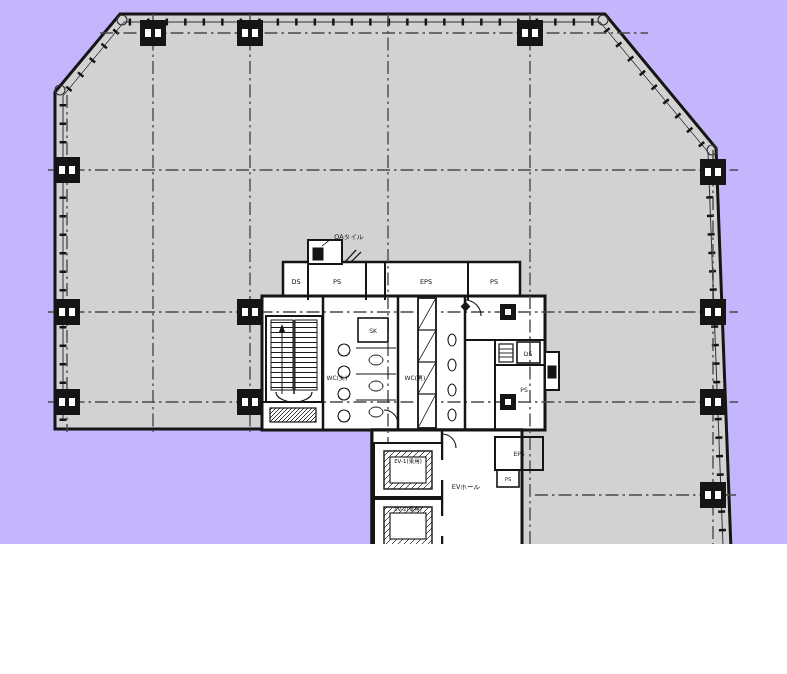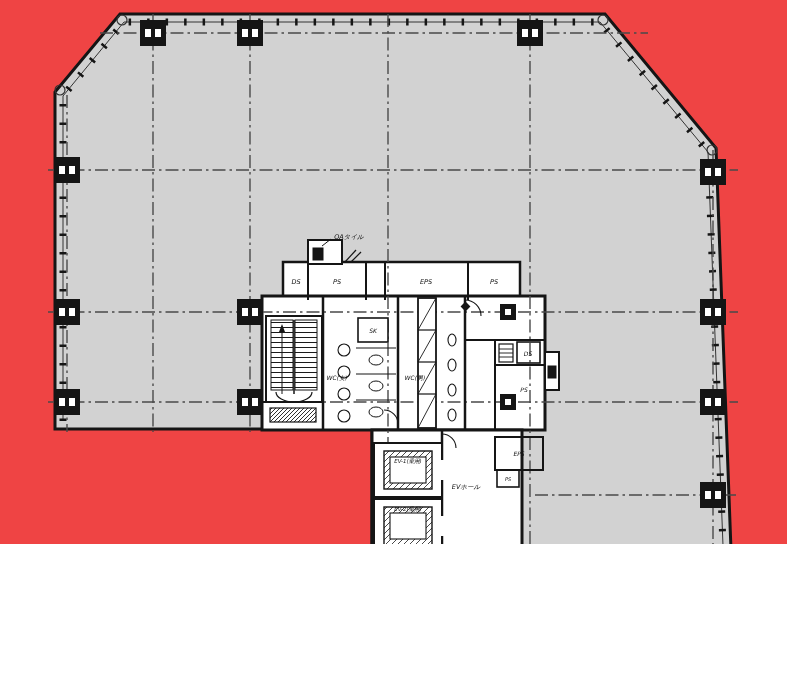--- a/index.html
+++ b/index.html
@@ -1,22 +1,21 @@
 <!DOCTYPE html>
 <html><head>
 <meta charset="utf-8">
 <style>
   html,body{margin:0;padding:0;background:#ffffff;}
   .canvas{
     position:relative;
     width:787px;height:544px;
-    background:#ef4444;
+    background:#c4b5fd;
     font-family:"DejaVu Sans",sans-serif;
     overflow:hidden;
-    font-style:italic;
   }
   svg text{
     font-family:"DejaVu Sans",sans-serif;
     fill:#111;
   }
 </style>
 </head>
 <body>
 
 <div class="canvas">

